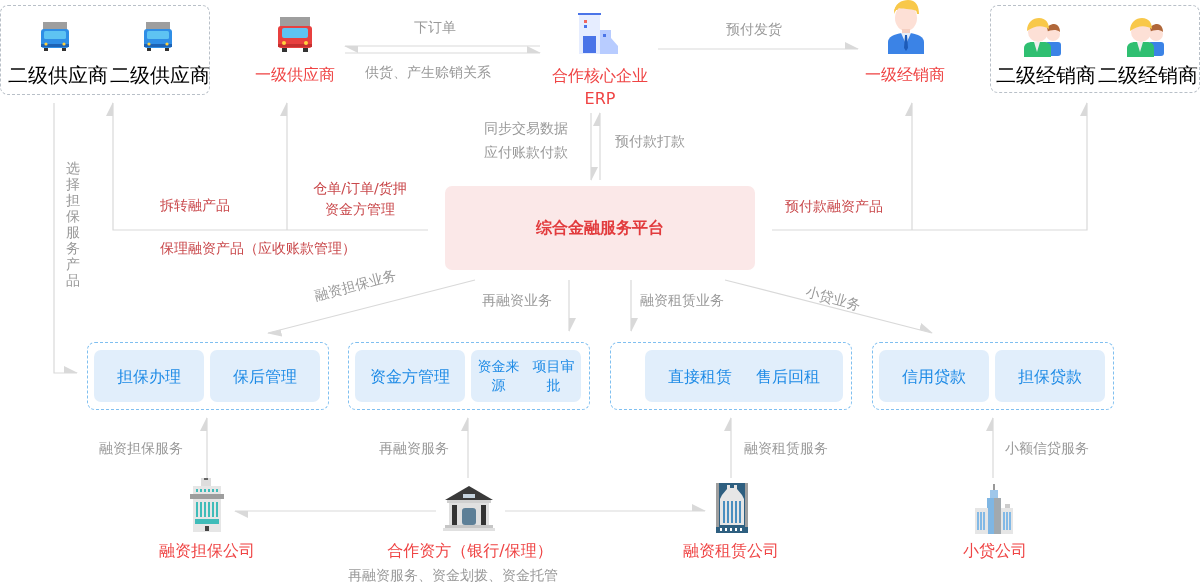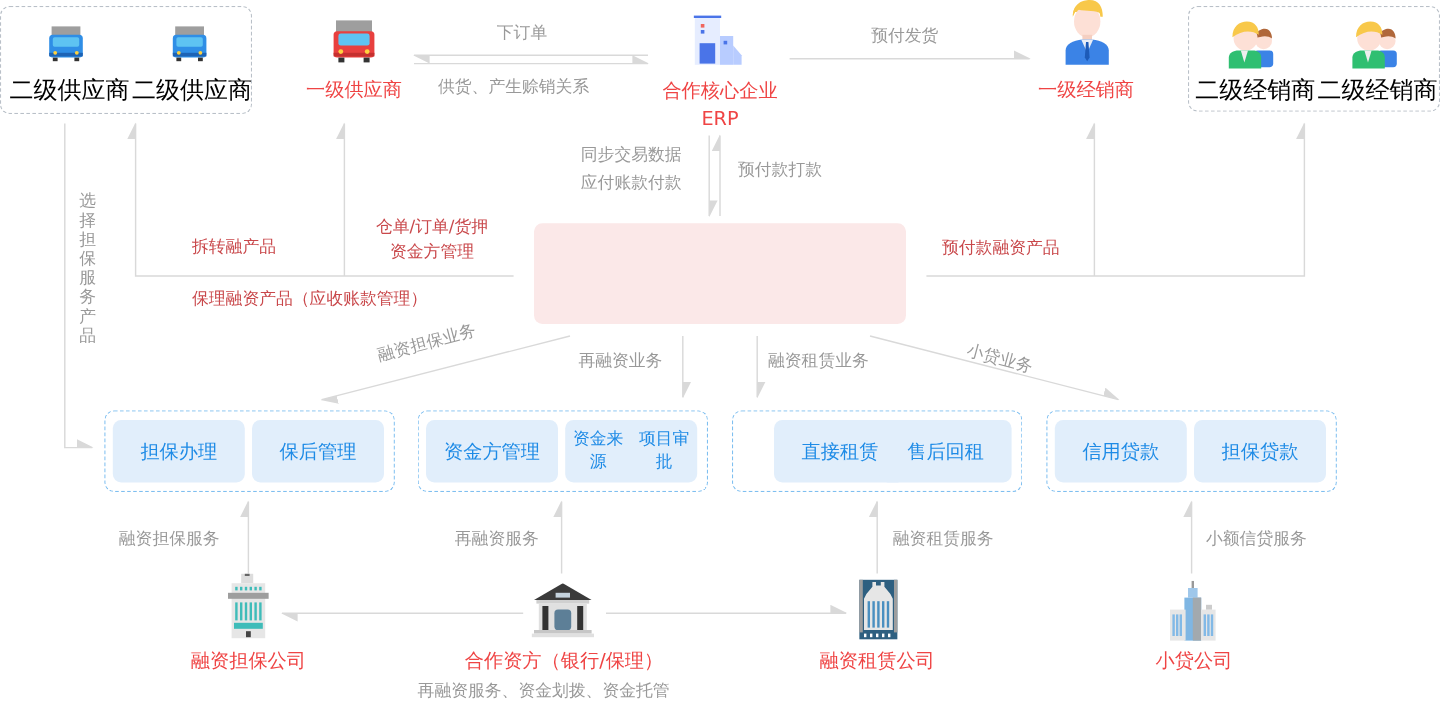--- a/index.html
+++ b/index.html
@@ -153,20 +153,21 @@
 <div class="gray-text" style="left:615px;top:133px;">预付款打款</div>
 <div class="vert-text">选择担保服务产品</div>
 
 <div class="red-text" style="left:160px;top:197px;">拆转融产品</div>
 <div class="red-text" style="left:302px;top:180px;width:116px;">仓单/订单/货押</div>
 <div class="red-text" style="left:302px;top:201px;width:116px;">资金方管理</div>
 <div class="red-text" style="left:160px;top:240px;">保理融资产品（应收账款管理）</div>
 <div class="red-text" style="left:785px;top:198px;">预付款融资产品</div>
 
 <div class="center-box">
+  <div>综合金融服务平台</div>
 </div>
 
 <div class="gray-text" style="left:315px;top:288px;transform:rotate(-15deg);transform-origin:left center;">融资担保业务</div>
 <div class="gray-text" style="left:482px;top:292px;">再融资业务</div>
 <div class="gray-text" style="left:640px;top:292px;">融资租赁业务</div>
 <div class="gray-text" style="left:806px;top:283px;transform:rotate(15deg);transform-origin:left center;">小贷业务</div>
 
 <div class="blue-dash" style="left:87px;top:342px;width:242px;height:68px;"></div>
 <div class="svc" style="left:94px;top:350px;">担保办理</div>
 <div class="svc" style="left:210px;top:350px;">保后管理</div>

